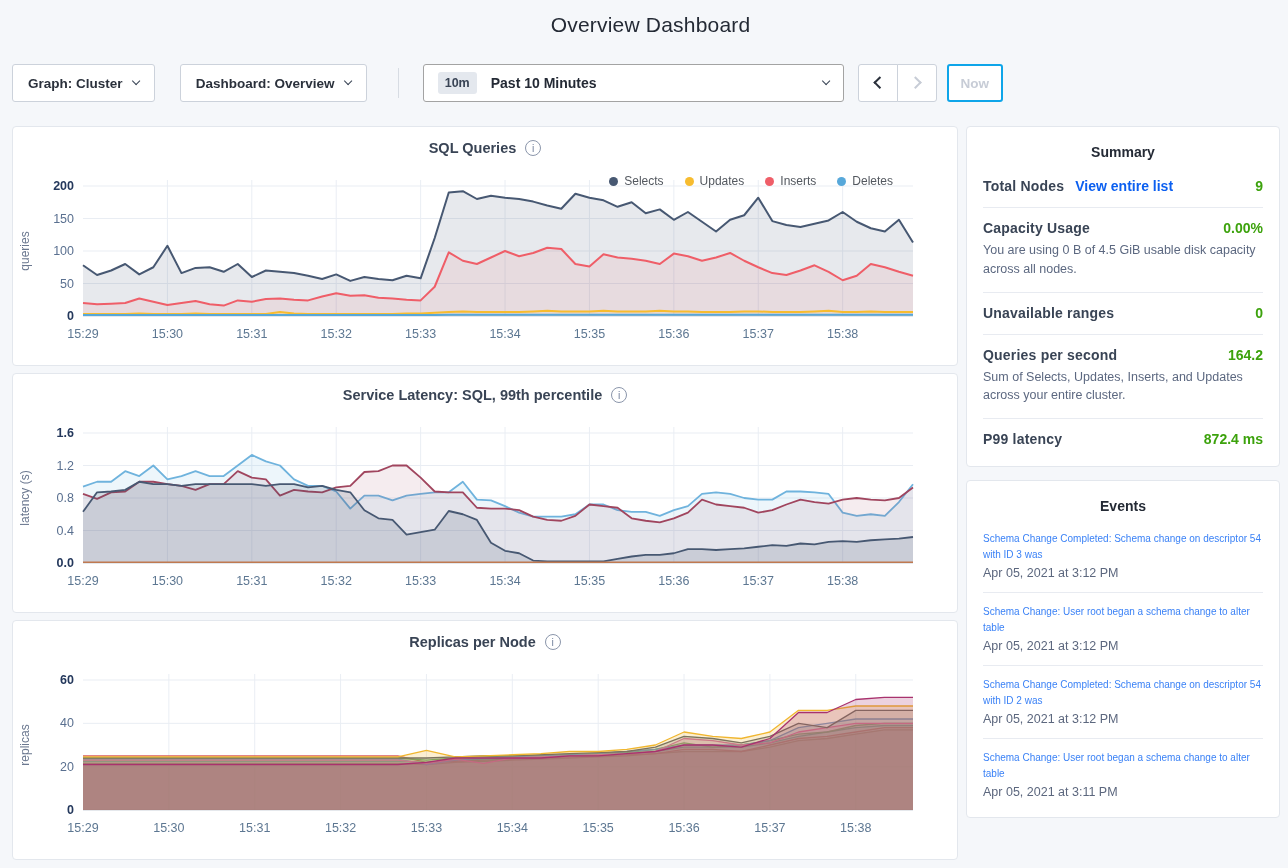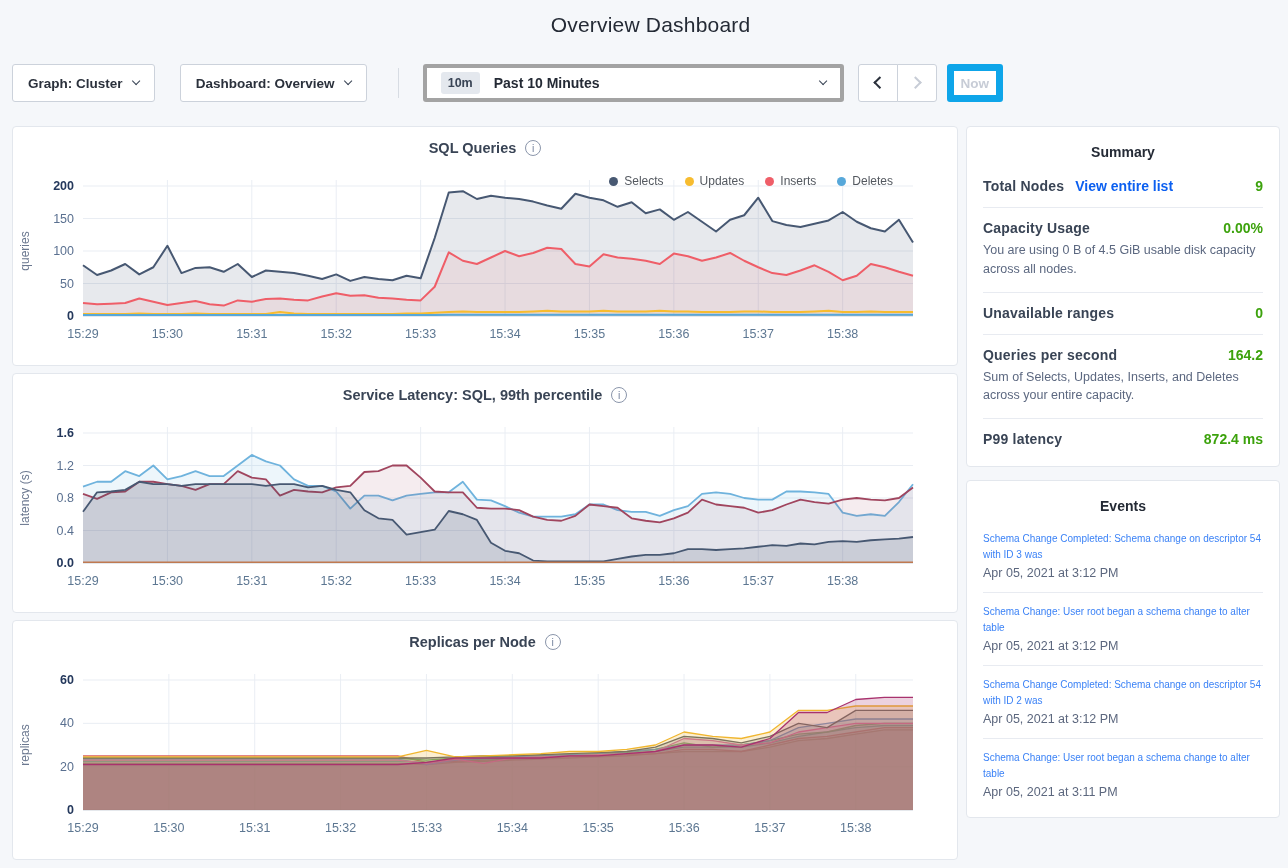--- a/index.html
+++ b/index.html
@@ -8,34 +8,34 @@
   .page-title { font-size:21px; font-weight:500; color:#242a35; padding:13px 0 0 13px; letter-spacing:.2px;text-align:center; }
 
   
   .controls { display:flex; align-items:center; margin:27px 12px 0 12px; }
   .ctl-btn { background:#fff; border:1px solid #ccd2db; border-radius:3px; height:38px;
     display:inline-flex; align-items:center; padding:0 15px; font-weight:700; font-size:13.5px;
     color:#2b313c; cursor:pointer; }
   .chev { display:inline-block; border:solid #394455; border-width:0 1.8px 1.8px 0; padding:2.6px;
     transform:rotate(45deg); margin-left:10px; margin-top:-3px; }
   .vdivider { width:1px; height:30px; background:#d7dce3; margin:0 24px 0 31px; }
-  .time-selector { background:#fff; border:4px solid #a3a3a3; border-radius:3px; height:38px;
+  .time-selector { background:#fff; border:1px solid #a3a3a3; border-radius:3px; height:38px;
     width:421px; display:flex; align-items:center; padding:0 14px; cursor:pointer; }
   .time-badge { background:#e4e8ee; color:#394455; font-size:12.5px; font-weight:700;
     border-radius:3px; padding:4px 7px; margin-right:14px; }
   .time-label { font-weight:700; font-size:14px; color:#242a35; }
   .time-selector .chev { margin-left:auto; border-color:#394455; }
   .nav-group { display:flex; margin-left:14px; }
   .nav-btn { width:40px; height:38px; background:#fff; border:1px solid #ccd2db; cursor:pointer;
     display:flex; align-items:center; justify-content:center; }
   .nav-btn.prev { border-radius:3px 0 0 3px; }
   .nav-btn.next { border-radius:0 3px 3px 0; margin-left:-1px; }
   .chev-left { display:inline-block; border:solid #2b313c; border-width:0 2.6px 2.6px 0; padding:3.6px; transform:rotate(135deg); margin-left:3px; }
   .chev-right { display:inline-block; border:solid #c7ccd6; border-width:0 2.6px 2.6px 0; padding:3.6px; transform:rotate(-45deg); margin-right:3px; }
-  .now-btn { margin-left:10px; width:56px; height:38px; background:#fff; border:7px solid #0ea5e9;
+  .now-btn { margin-left:10px; width:56px; height:38px; background:#fff; border:2px solid #0ea5e9;
     border-radius:3px; font-weight:700; font-size:13.5px; color:#c7ccd6; cursor:default; }
 
   
   .main { display:flex; gap:8px; margin:24px 8px 0 12px; align-items:flex-start; }
   .charts-col { flex:0 0 946px; }
   .card { background:#fff; border:1px solid #e3e7ed; border-radius:4px; }
   .chart-card { position:relative; margin-bottom:7px; height:240px; }
   .chart-title-row { display:flex; justify-content:center; align-items:center; gap:9px; padding-top:13px; }
   .chart-title { font-size:14.5px; font-weight:700; color:#394455; }
   .info-icon { width:16px; height:16px; border:1px solid #8b96ab; border-radius:50%; color:#7886a0;
@@ -291,21 +291,21 @@
           <span class="srow-label">Unavailable ranges</span>
           <span class="srow-value">0</span>
         </div>
       </div>
 
       <div class="srow">
         <div class="srow-main">
           <span class="srow-label">Queries per second</span>
           <span class="srow-value">164.2</span>
         </div>
-        <p class="srow-desc">Sum of Selects, Updates, Inserts, and Deletes across your entire capacity.</p>
+        <p class="srow-desc">Sum of Selects, Updates, Inserts, and Updates across your entire cluster.</p>
       </div>
 
       <div class="srow">
         <div class="srow-main">
           <span class="srow-label">P99 latency</span>
           <span class="srow-value">872.4 ms</span>
         </div>
       </div>
     </div>
 

